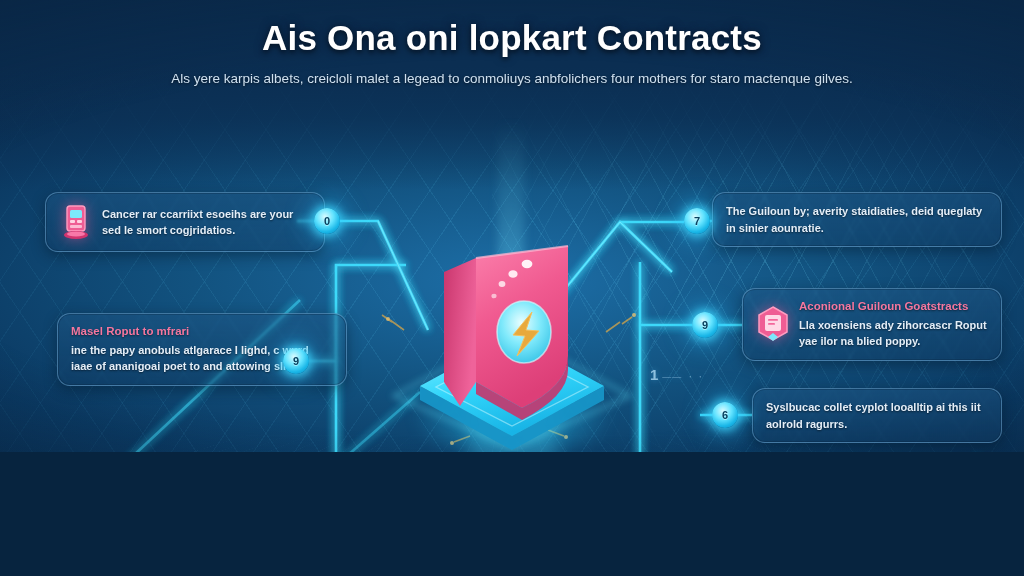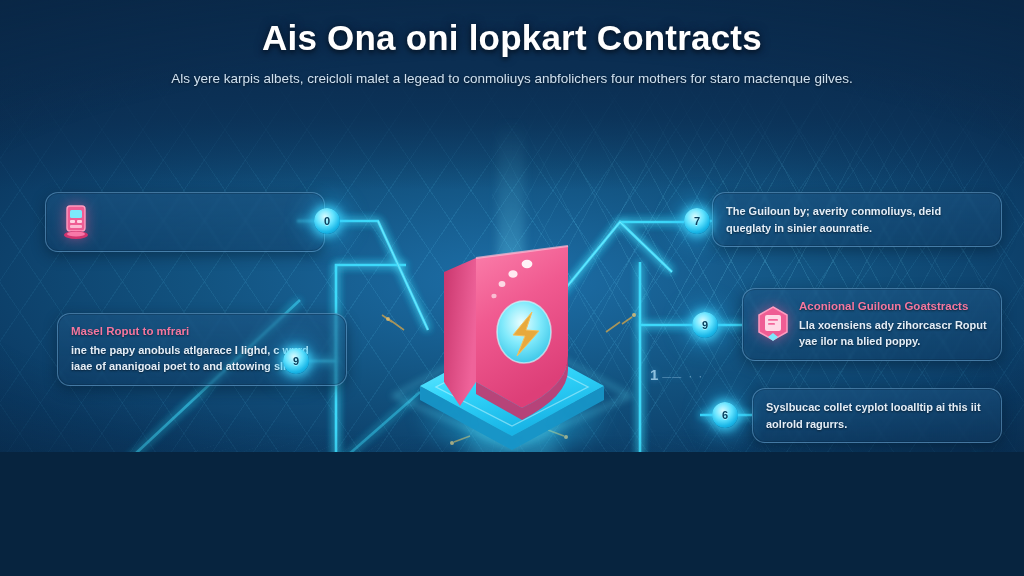--- a/index.html
+++ b/index.html
@@ -304,20 +304,23 @@
       <svg viewBox="0 0 34 38">
         <rect x="8" y="3" width="18" height="25" rx="3" fill="#ef5d94" stroke="#ff9cc0" stroke-width="1.4"></rect>
         <rect x="11" y="7" width="12" height="8" rx="1.5" fill="#7ce8fb"></rect>
         <rect x="11" y="17" width="5" height="3" rx="1" fill="#ffd2e2"></rect>
         <rect x="18" y="17" width="5" height="3" rx="1" fill="#ffd2e2"></rect>
         <rect x="11" y="22" width="12" height="3" rx="1" fill="#ffd2e2" opacity=".8"></rect>
         <ellipse cx="17" cy="32" rx="12" ry="4" fill="#d2346f"></ellipse>
         <ellipse cx="17" cy="31" rx="9" ry="2.6" fill="#f878a8"></ellipse>
       </svg>
     </span>
+    <span class="txt">
+      <span class="c-body" style="display: block;">Cancer rar ccarriixt esoeihs are your sed le smort cogjridatios.</span>
+    </span>
   </div>
 
   <div class="card" id="card-l2">
     <span class="txt">
       <span class="c-head" style="display: block;">Masel Roput to mfrari</span>
       <span class="c-body" style="display: block;">ine the papy anobuls atlgarace I lighd, c wurd iaae of ananigoai poet to and attowing slich.</span>
     </span>
   </div>
 
   <div class="card" id="card-l3">
@@ -331,21 +334,21 @@
         <rect x="2" y="31" width="30" height="2.4" rx="1.2" fill="#f878a8"></rect>
       </svg>
     </span>
     <span class="txt">
       <span class="c-body" style="display: block;">Enphlizte soart cloping in livh tlateing/ audht.</span>
     </span>
   </div>
 
   <div class="card" id="card-r1">
     <span class="txt">
-      <span class="c-body" style="display: block;">The Guiloun by; averity conmoliuys, deid queglaty in sinier aounratie.</span>
+      <span class="c-body" style="display: block;">The Guiloun by; averity staidiaties, deid queglaty in sinier aounratie.</span>
     </span>
   </div>
 
   <div class="card" id="card-r2">
     <span class="picon">
       <svg viewBox="0 0 34 38">
         <polygon points="17,2 31,10 31,27 17,35 3,27 3,10" fill="#ef5d94" stroke="#ff9cc0" stroke-width="1.5"></polygon>
         <rect x="9" y="10" width="16" height="16" rx="2" fill="#ffd9e7"></rect>
         <rect x="12" y="14" width="10" height="1.8" rx=".9" fill="#f3679c"></rect>
         <rect x="12" y="18" width="7" height="1.8" rx=".9" fill="#f3679c"></rect>

